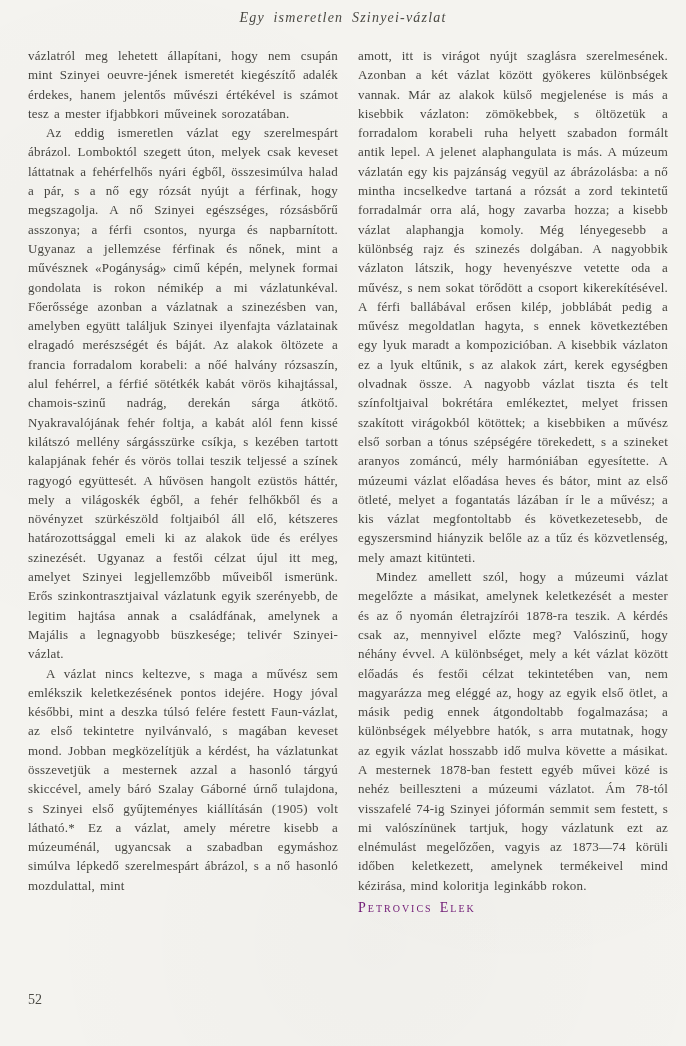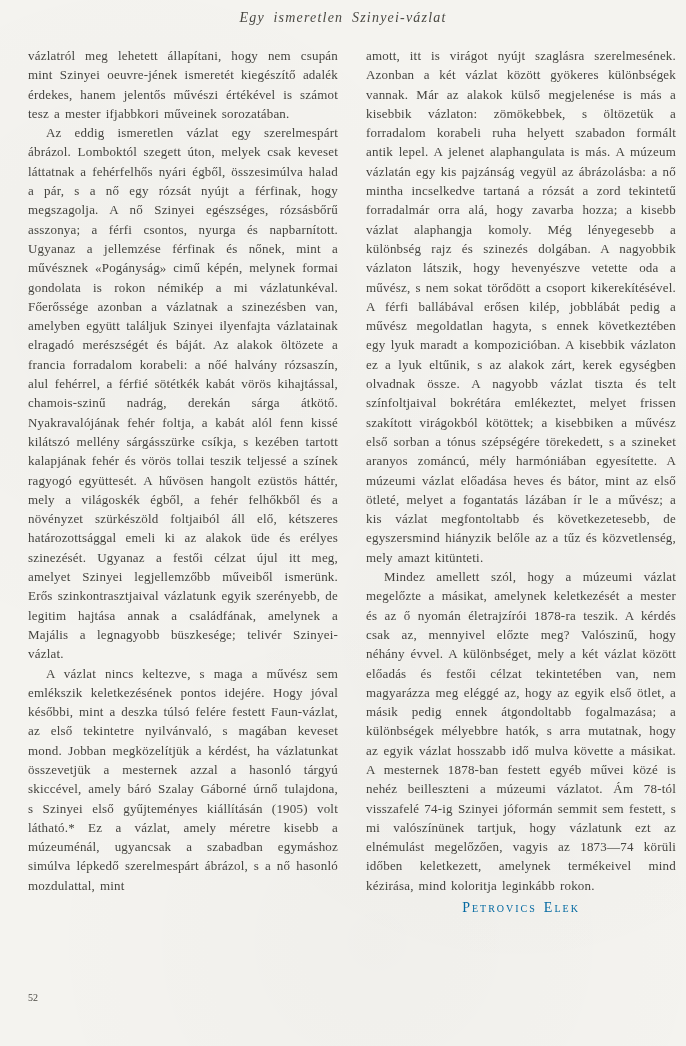--- a/index.html
+++ b/index.html
@@ -42,21 +42,21 @@
     letter-spacing: 1.2px;
     word-spacing: 4px;
     color: #4a4943;
   }
   .columns {
     position: absolute;
     top: 46px;
     left: 28px;
     right: 22px;
     display: flex;
-    gap: 28px;
+    gap: 20px;
   }
   .col {
     width: 310px;
     flex: 0 0 310px;
     text-align: justify;
     font-size: 13px;
     line-height: 19.3px;
     letter-spacing: 0.015em;
     word-spacing: 0.12em;
   }
@@ -68,31 +68,31 @@
   }
   .footnote {
     margin-top: 7px !important;
     font-size: 11.3px;
     line-height: 16px;
     text-indent: 10px;
     word-spacing: 0.1em;
   }
   .signature {
     margin-top: 3px !important;
-    text-align: center;
+    text-align: left;
     font-variant: small-caps;
     letter-spacing: 2px;
     font-size: 14px;
-    color: #0369a1;
+    color: #701a75;
   }
   .pagenum {
     position: absolute;
     left: 28px;
     top: 992px;
-    font-size: 10px;
+    font-size: 14px;
     color: #4a4943;
   }
 </style>
 </head>
 <body>
 
 <div class="page">
 
   <div class="header">
     <span class="running-title">Egy ismeretlen Szinyei-vázlat</span>

